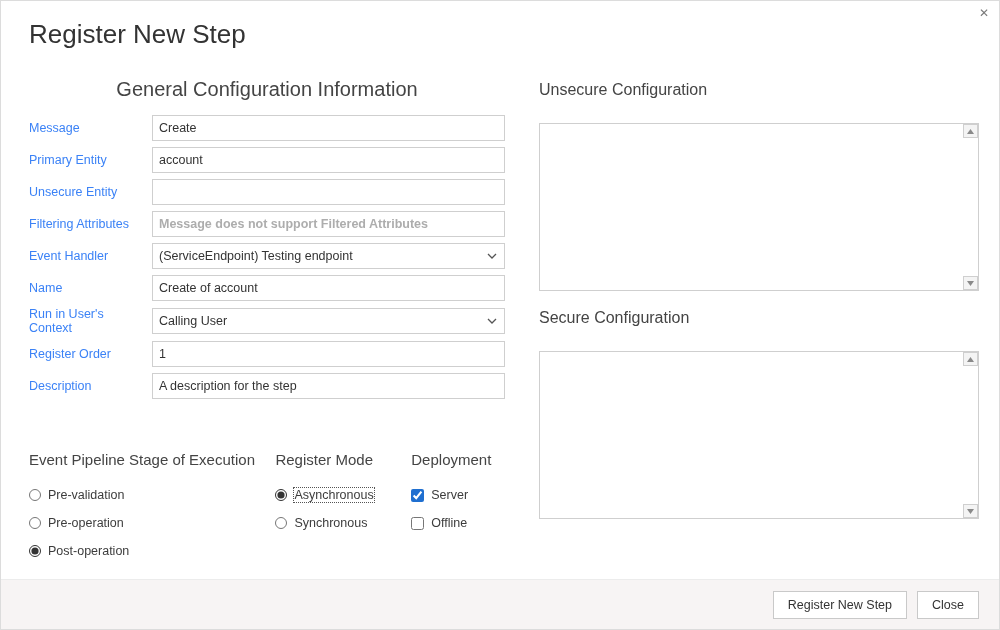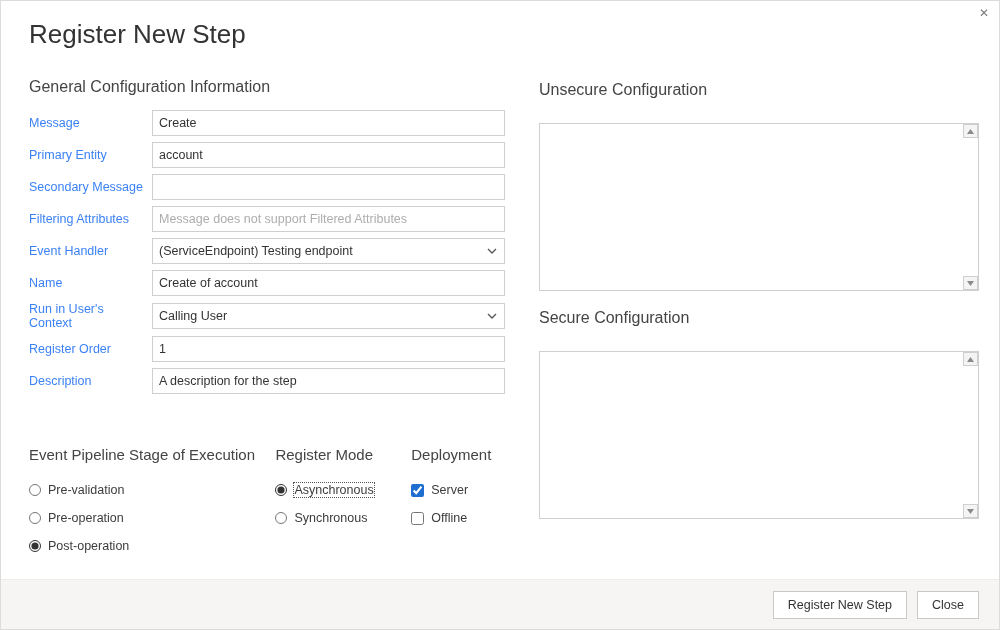--- a/index.html
+++ b/index.html
@@ -17,37 +17,37 @@
   .content {
     position: absolute; left: 28px; right: 20px; top: 18px; bottom: 50px;
     display: flex; gap: 34px;
   }
   .col-left { width: 476px; }
   .col-right { flex: 1; }
   h1 {
     font-size: 26px; font-weight: 300; margin: 0 0 28px 0; color: #333;
   }
   .section-title {
-    font-size: 16px; font-weight: 400; color: #444; margin: 0 0 14px 0;
+    font-size: 20px; font-weight: 400; color: #444; margin: 0 0 14px 0; text-align: center;
   }
   .fields { }
   .field-row {
     display: flex; align-items: center; margin-bottom: 6px;
   }
   .field-label {
     width: 123px; font-size: 12.5px; color: #3b82f6; padding-right: 6px;
   }
   .field-control { flex: 1; }
   .txt, .sel {
     width: 100%; height: 26px; border: 1px solid #cfcfcf;
     font-size: 12.5px; padding: 3px 6px; font-family: inherit;
     background: #fff; color: #333;
   }
   .txt::placeholder { color: #adadad; }
-  .txt[readonly] { color: #0f172a; }
+  .txt[readonly] { color: #0f172a; font-weight: bold; }
   .sel-wrap { position: relative; }
   .sel {
     appearance: none; -webkit-appearance: none; -moz-appearance: none;
     cursor: pointer;
   }
   .sel-caret {
     position: absolute; right: 8px; top: 50%; transform: translateY(-50%);
     pointer-events: none; color: #555;
   }
   .sel-caret svg { display: block; }
@@ -132,21 +132,21 @@
         </div>
 
         <div class="field-row">
           <div class="field-label">Primary Entity</div>
           <div class="field-control">
             <input class="txt" type="text" value="account" style="">
           </div>
         </div>
 
         <div class="field-row">
-          <div class="field-label">Secondary Message</div>
+          <div class="field-label">Unsecure Entity</div>
           <div class="field-control">
             <input class="txt" type="text" value="" style="">
           </div>
         </div>
 
         <div class="field-row">
           <div class="field-label">Filtering Attributes</div>
           <div class="field-control">
             <input class="txt" type="text" readonly="" placeholder="Message does not support Filtered Attributes" style="">
           </div>

